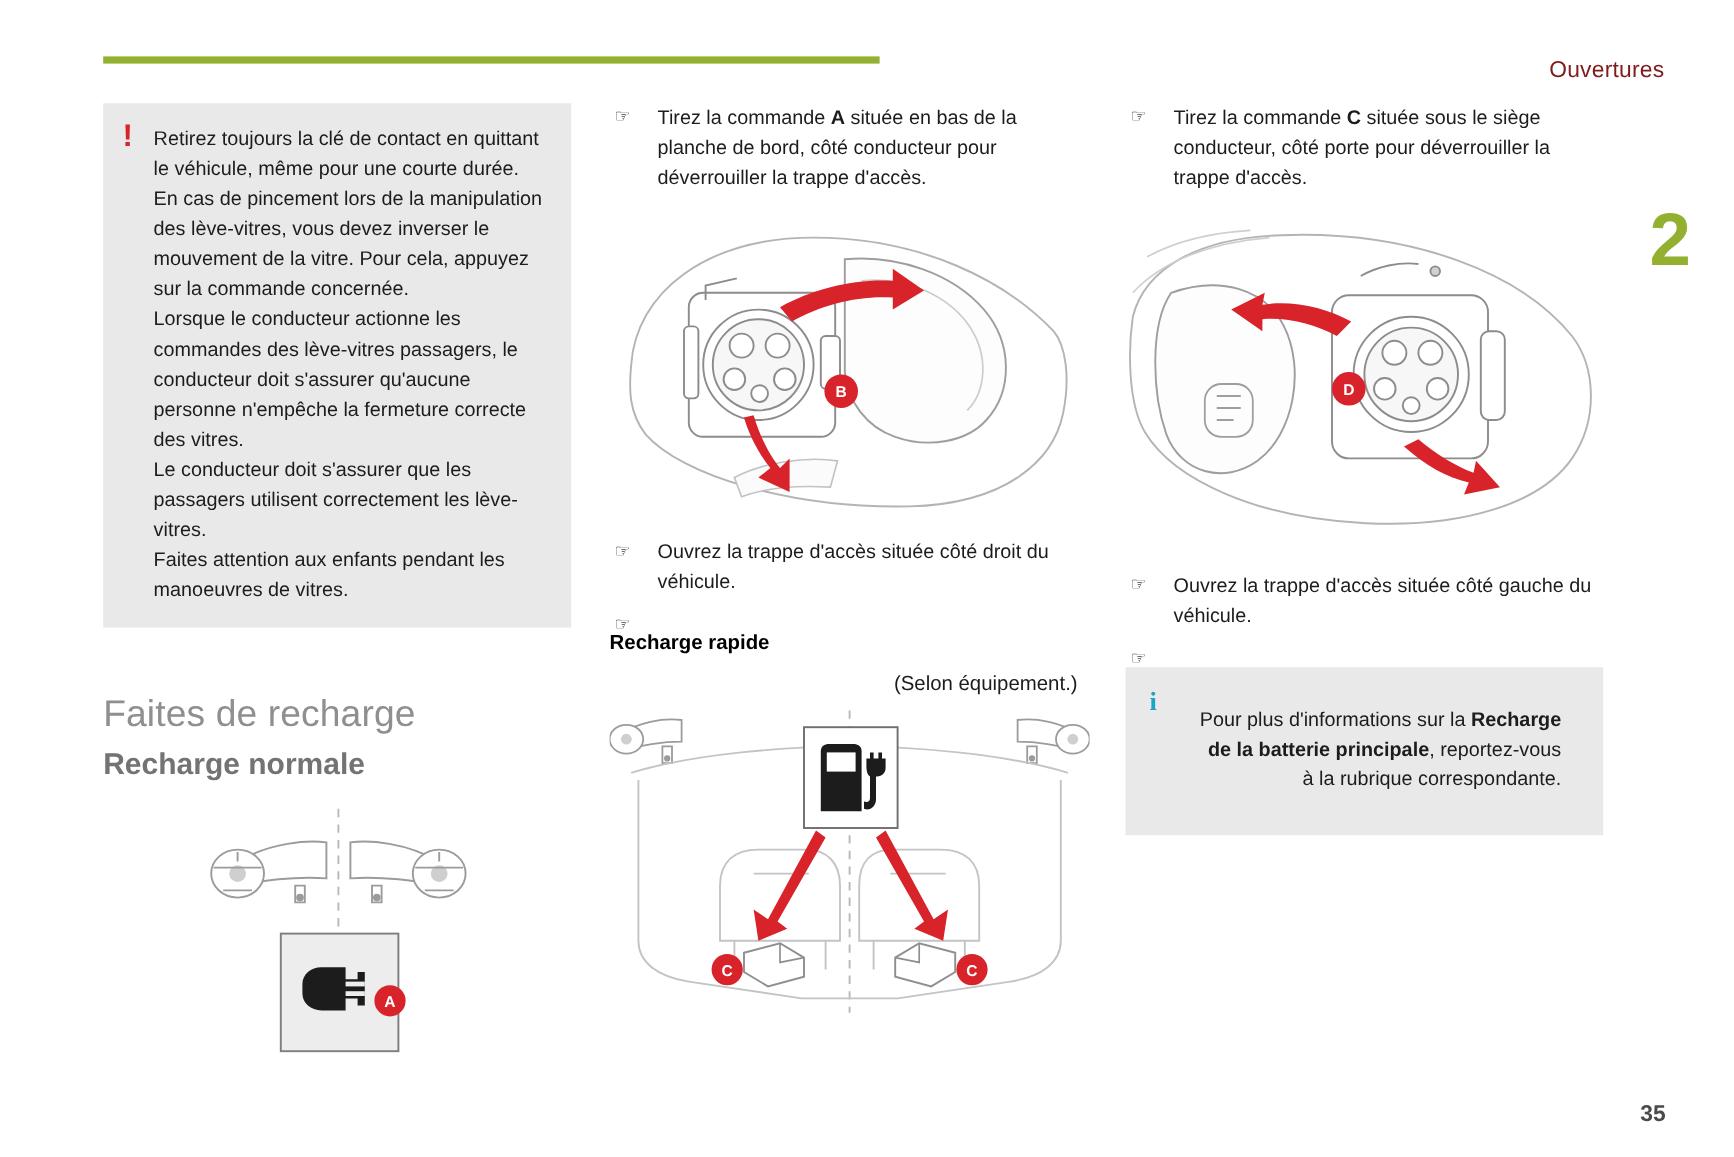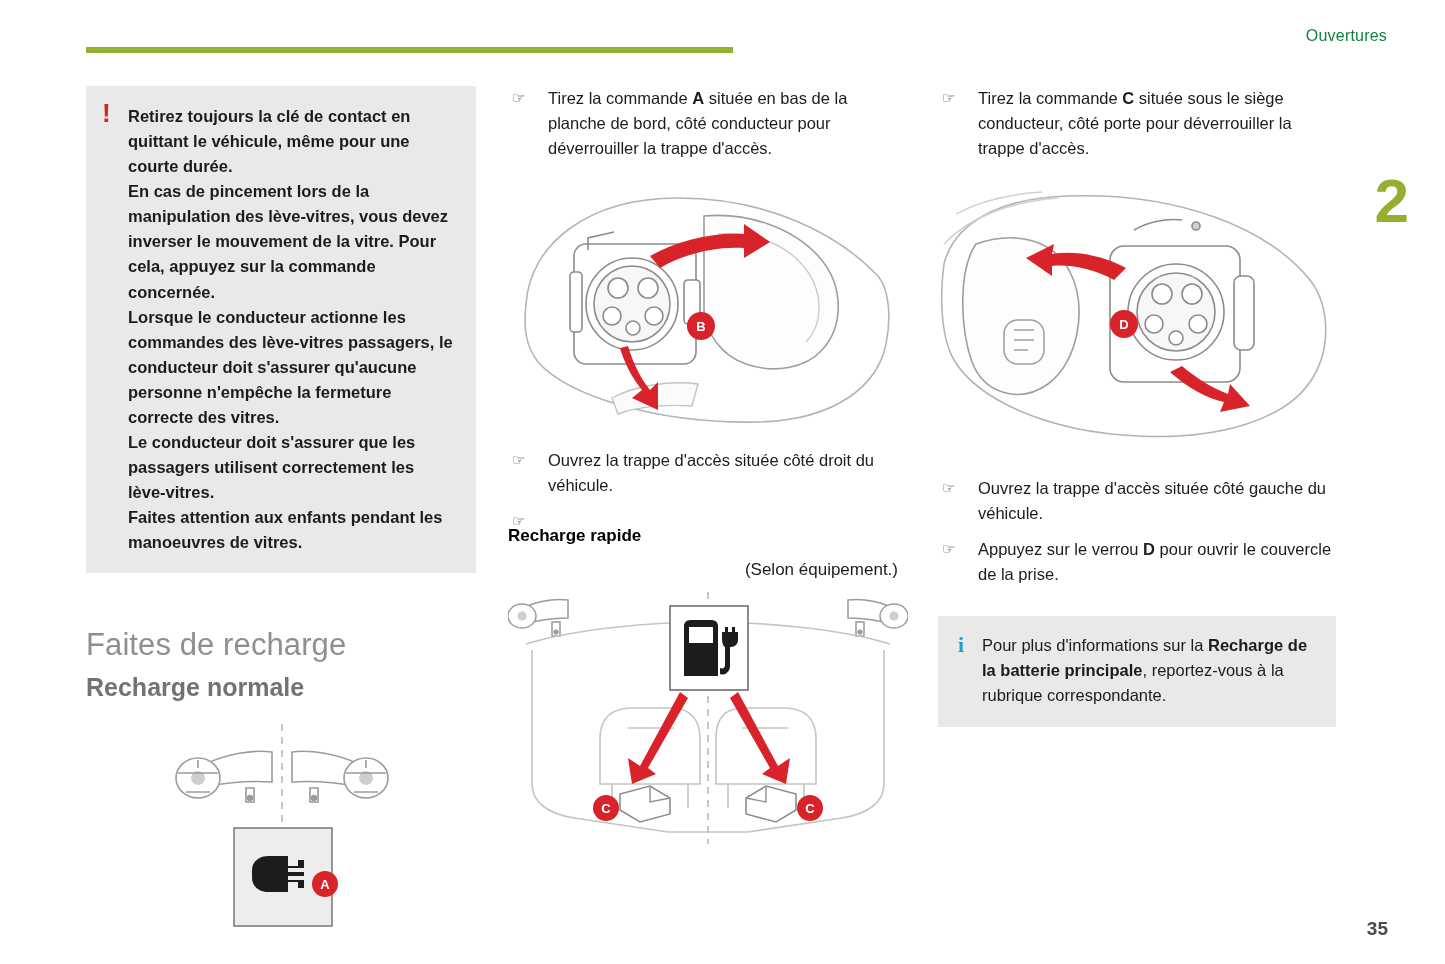--- a/index.html
+++ b/index.html
@@ -20,23 +20,23 @@
 
   
   .header-rule {
     position: absolute;
     left: 86px; top: 47px;
     width: 647px; height: 6px;
     background: #94b031;
   }
   .header-title {
     position: absolute;
-    right: 58px; top: 27px;
-    font-size: 16px;
-    color: #15803d;
+    right: 58px; top: 48px;
+    font-size: 19px;
+    color: #7f1d1d;
     letter-spacing: .2px;
   }
 
   
   .chapter-tab {
     position: absolute;
     right: 36px; top: 170px;
     font-size: 62px;
     font-weight: bold;
     color: #94b031;
@@ -62,43 +62,43 @@
     color: #d8232a;
     font-size: 26px;
     font-weight: bold;
     line-height: 1;
   }
   .warn-box p {
     margin: 0;
     font-size: 16.5px;
     line-height: 1.52;
     color: #1c1c1c;
-    font-weight: bold;
   }
 
   
   .info-box {
     position: relative;
     background: #e9e9e9;
     padding: 17px 20px 19px 44px;
     width: 398px;
   }
   .info-icon {
     position: absolute;
     left: 20px; top: 18px;
     color: #1fa3c4;
     font-size: 22px;
     font-weight: bold;
     line-height: 1;
     font-family: "Liberation Serif", serif;
   }
   .info-box p {
-    margin: 0;
+    margin: 15px;
     font-size: 16.5px;
     line-height: 1.5;
+    text-align: right;
   }
 
   
   h1.sec {
     font-size: 31px;
     font-weight: normal;
     color: #8f8f8f;
     margin: 54px 0 10px 0;
     letter-spacing: .1px;
   }
@@ -370,21 +370,20 @@
       </svg>
     </div>
 
     <ul class="hand" style="margin-top:12px;">
       <li>
         <span class="bullet">☞</span>
         <span id="c3-step2">Ouvrez la trappe d'accès située côté gauche du véhicule.</span>
       </li>
       <li>
         <span class="bullet">☞</span>
-        <span id="c3-step3">Appuyez sur le verrou <b>D</b> pour ouvrir le couvercle de la prise.</span>
       </li>
     </ul>
 
     <div class="info-box" style="margin-top:30px;">
       <span class="info-icon">i</span>
       <p id="info-text">Pour plus d'informations sur la <b>Recharge de la batterie principale</b>, reportez-vous à la rubrique correspondante.</p>
     </div>
   </div>
 
   <div class="pagenum">35</div>

